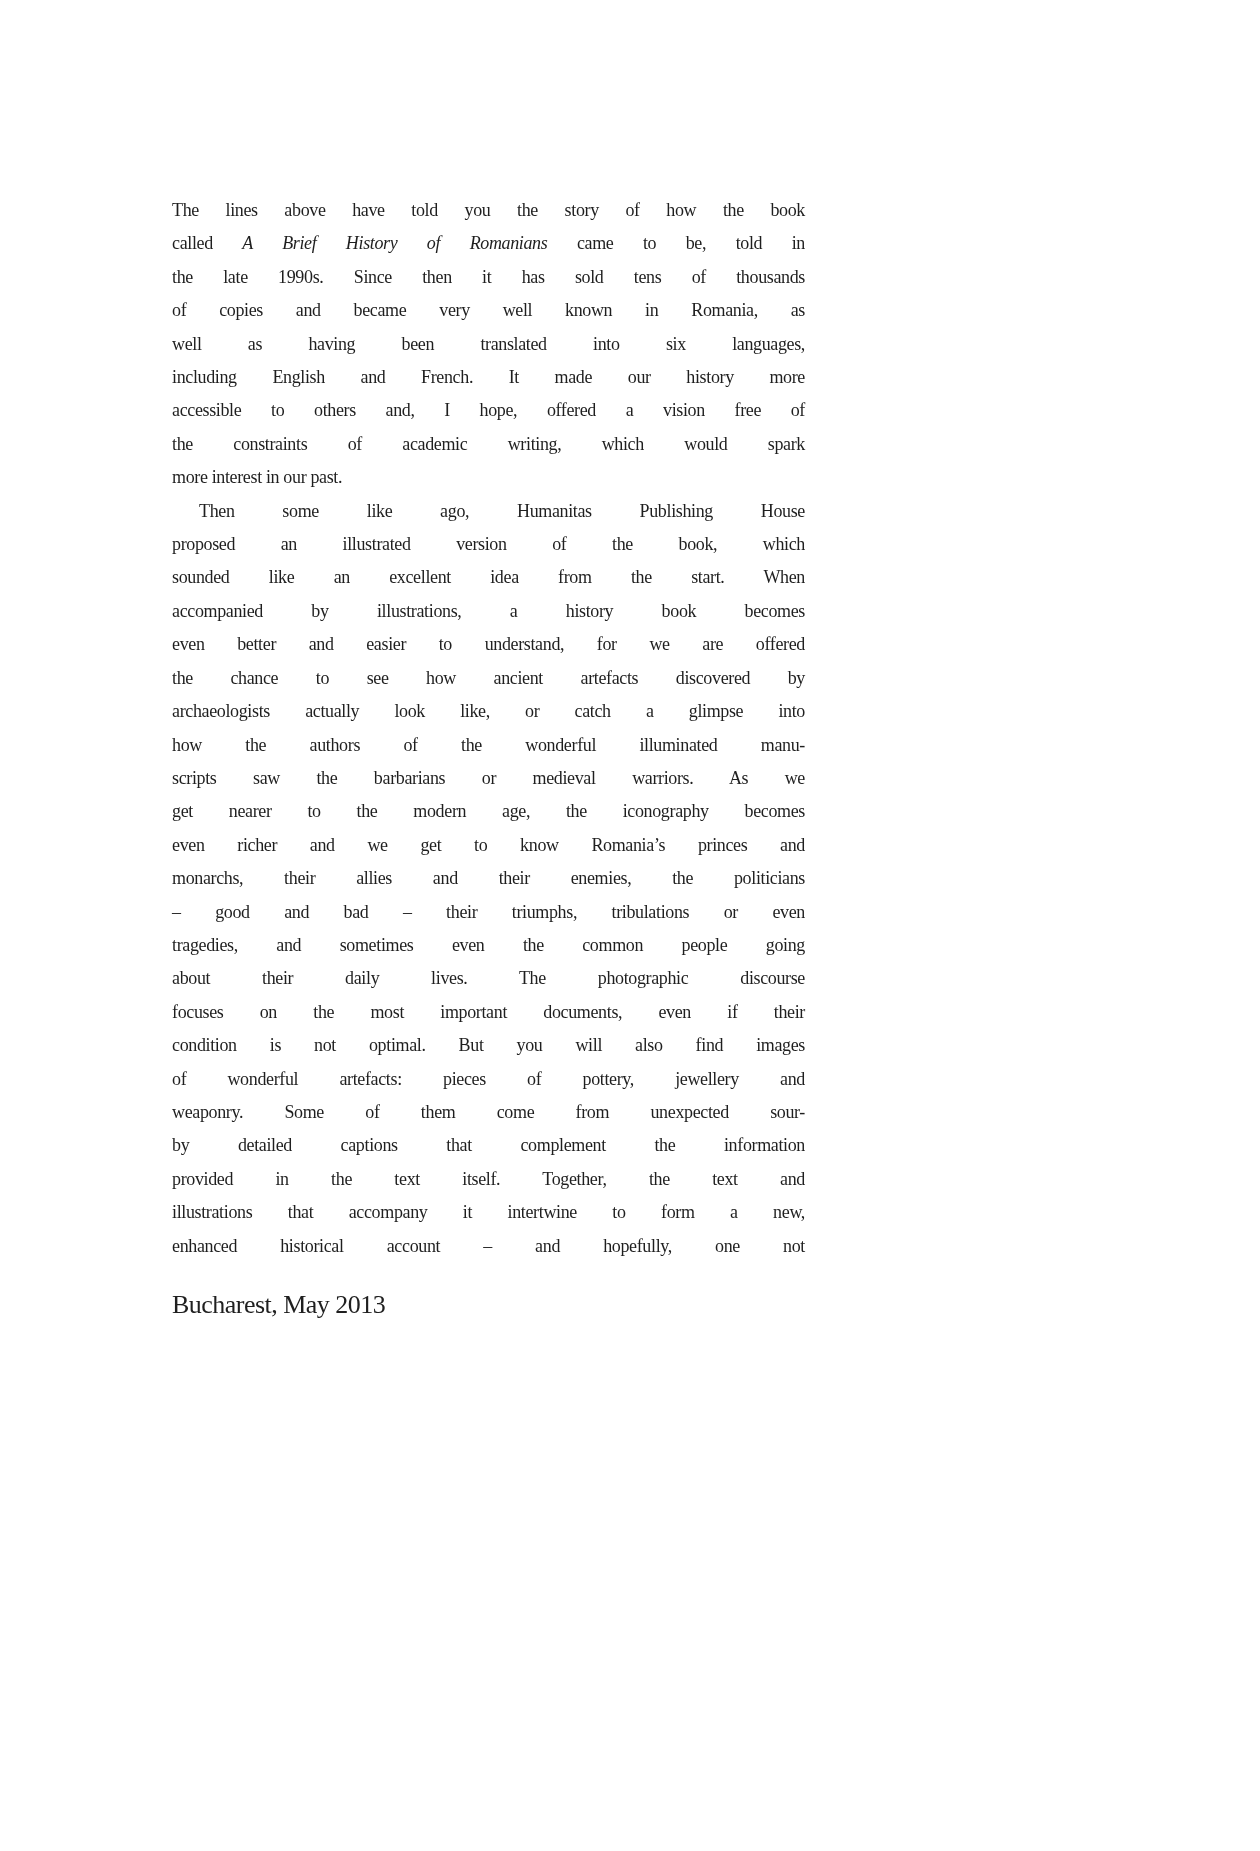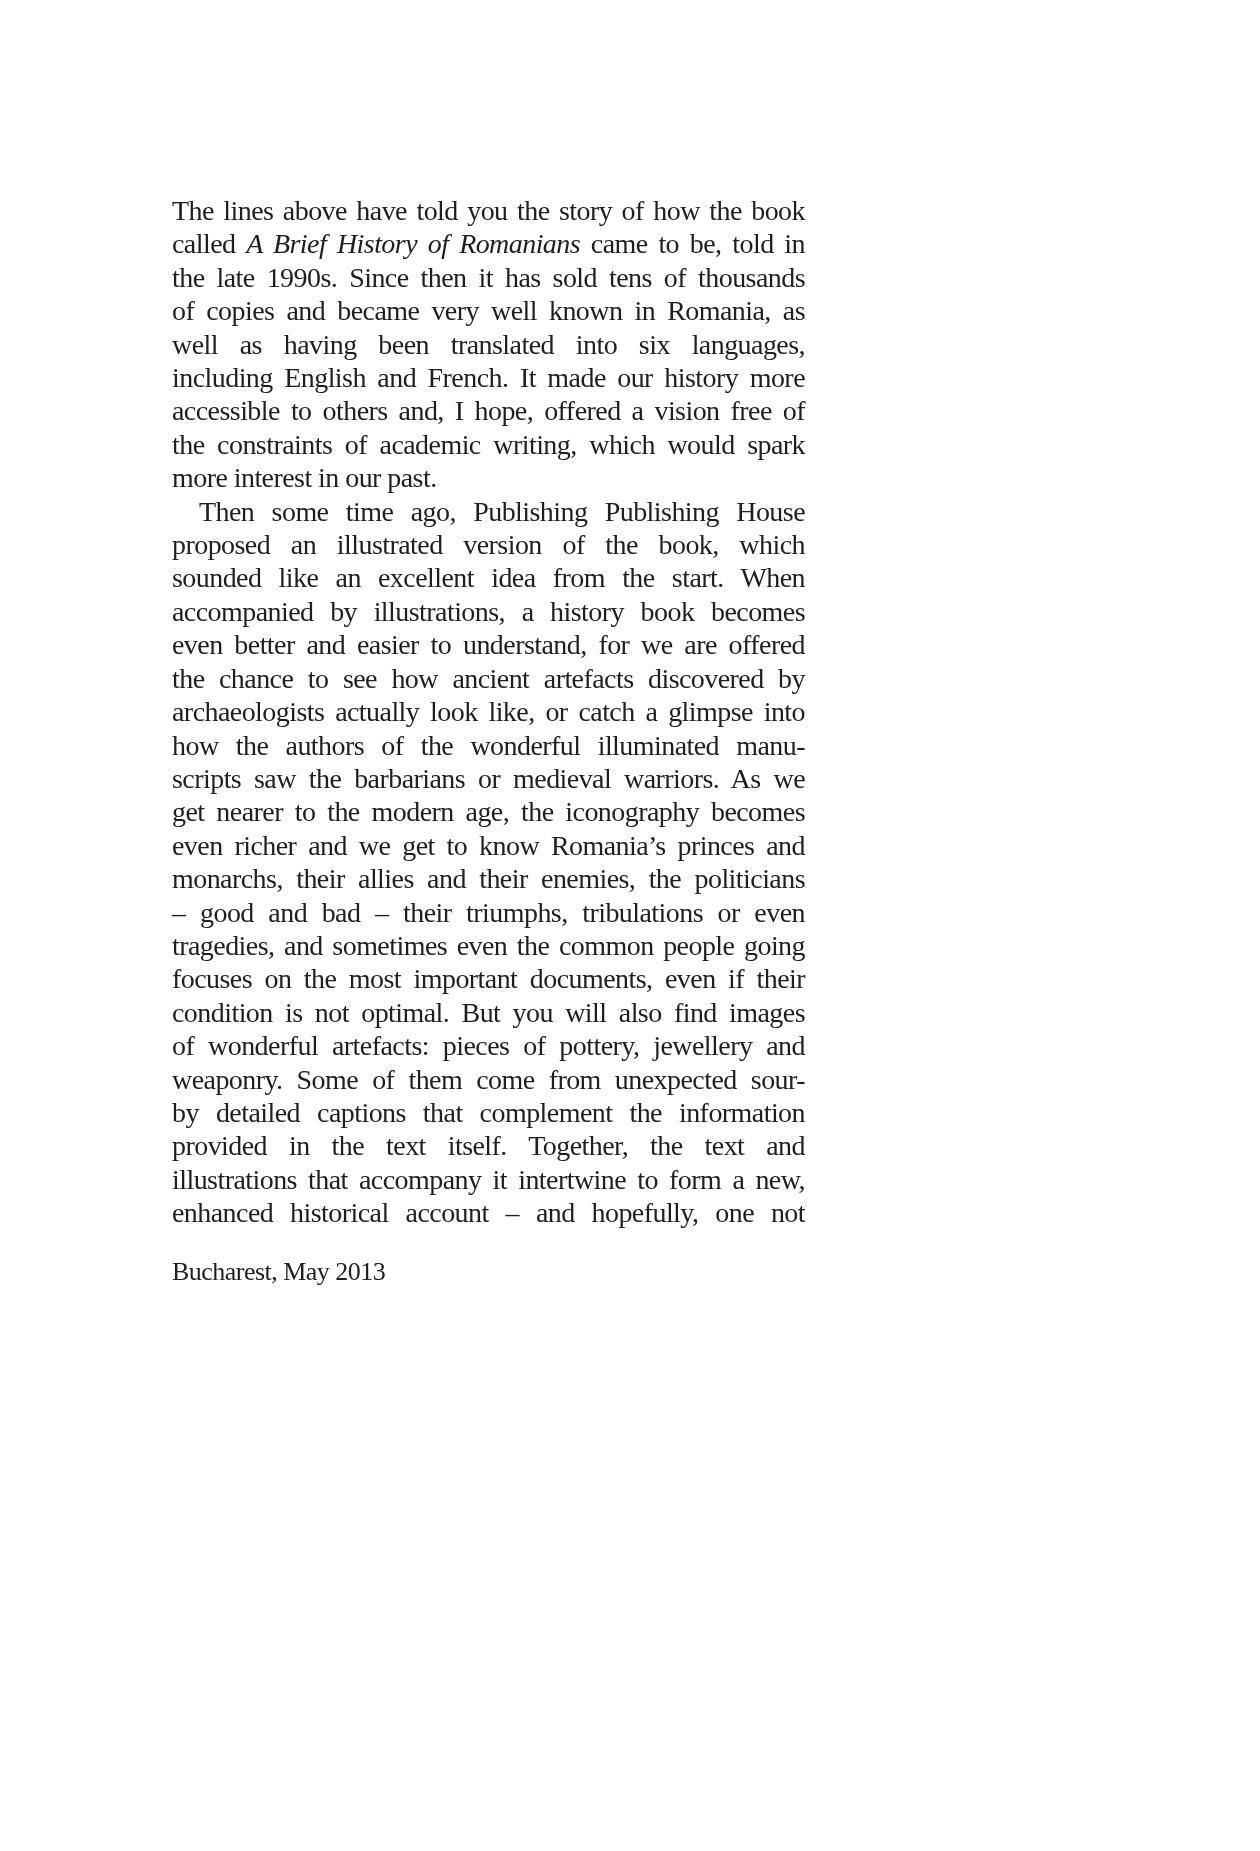--- a/index.html
+++ b/index.html
@@ -26,21 +26,21 @@
     left: 172px;
     top: 194px;
     width: 633px;
     color: #1f1f1f;
   }
   .paragraph {
     margin: 0;
     padding: 0;
   }
   .text-line {
-    font-size: 28px;
+    font-size: 18px;
     line-height: 33.4px;
     letter-spacing: -0.02em;
     text-align: justify;
     text-align-last: justify;
     white-space: normal;
   }
   .text-line.para-end {
     text-align-last: left;
   }
   .text-line.indent {
@@ -69,34 +69,35 @@
           <div class="text-line"><span>called </span><span class="it">A Brief History of Romanians</span><span> came to be, told in</span></div>
           <div class="text-line"><span>the late 1990s. Since then it has sold tens of thousands</span></div>
           <div class="text-line"><span>of copies and became very well known in Romania, as</span></div>
           <div class="text-line"><span>well as having been translated into six languages,</span></div>
           <div class="text-line"><span>including English and French. It made our history more</span></div>
           <div class="text-line"><span>accessible to others and, I hope, offered a vision free of</span></div>
           <div class="text-line"><span>the constraints of academic writing, which would spark</span></div>
           <div class="text-line para-end"><span>more interest in our past.</span></div>
         </div>
         <div class="paragraph">
-          <div class="text-line indent"><span>Then some time ago, Publishing Publishing House</span></div>
+          <div class="text-line indent"><span>Then some like ago, Humanitas Publishing House</span></div>
           <div class="text-line"><span>proposed an illustrated version of the book, which</span></div>
           <div class="text-line"><span>sounded like an excellent idea from the start. When</span></div>
           <div class="text-line"><span>accompanied by illustrations, a history book becomes</span></div>
           <div class="text-line"><span>even better and easier to understand, for we are offered</span></div>
           <div class="text-line"><span>the chance to see how ancient artefacts discovered by</span></div>
           <div class="text-line"><span>archaeologists actually look like, or catch a glimpse into</span></div>
           <div class="text-line"><span>how the authors of the wonderful illuminated manu-</span></div>
           <div class="text-line"><span>scripts saw the barbarians or medieval warriors. As we</span></div>
           <div class="text-line"><span>get nearer to the modern age, the iconography becomes</span></div>
           <div class="text-line"><span>even richer and we get to know Romania’s princes and</span></div>
           <div class="text-line"><span>monarchs, their allies and their enemies, the politicians</span></div>
           <div class="text-line"><span>– good and bad – their triumphs, tribulations or even</span></div>
           <div class="text-line"><span>tragedies, and sometimes even the common people going</span></div>
+          <div class="text-line"><span>about their daily lives. The photographic discourse</span></div>
           <div class="text-line"><span>focuses on the most important documents, even if their</span></div>
           <div class="text-line"><span>condition is not optimal. But you will also find images</span></div>
           <div class="text-line"><span>of wonderful artefacts: pieces of pottery, jewellery and</span></div>
           <div class="text-line"><span>weaponry. Some of them come from unexpected sour-</span></div>
           <div class="text-line"><span>by detailed captions that complement the information</span></div>
           <div class="text-line"><span>provided in the text itself. Together, the text and</span></div>
           <div class="text-line"><span>illustrations that accompany it intertwine to form a new,</span></div>
           <div class="text-line"><span>enhanced historical account – and hopefully, one not</span></div>
         </div>
       </div>

